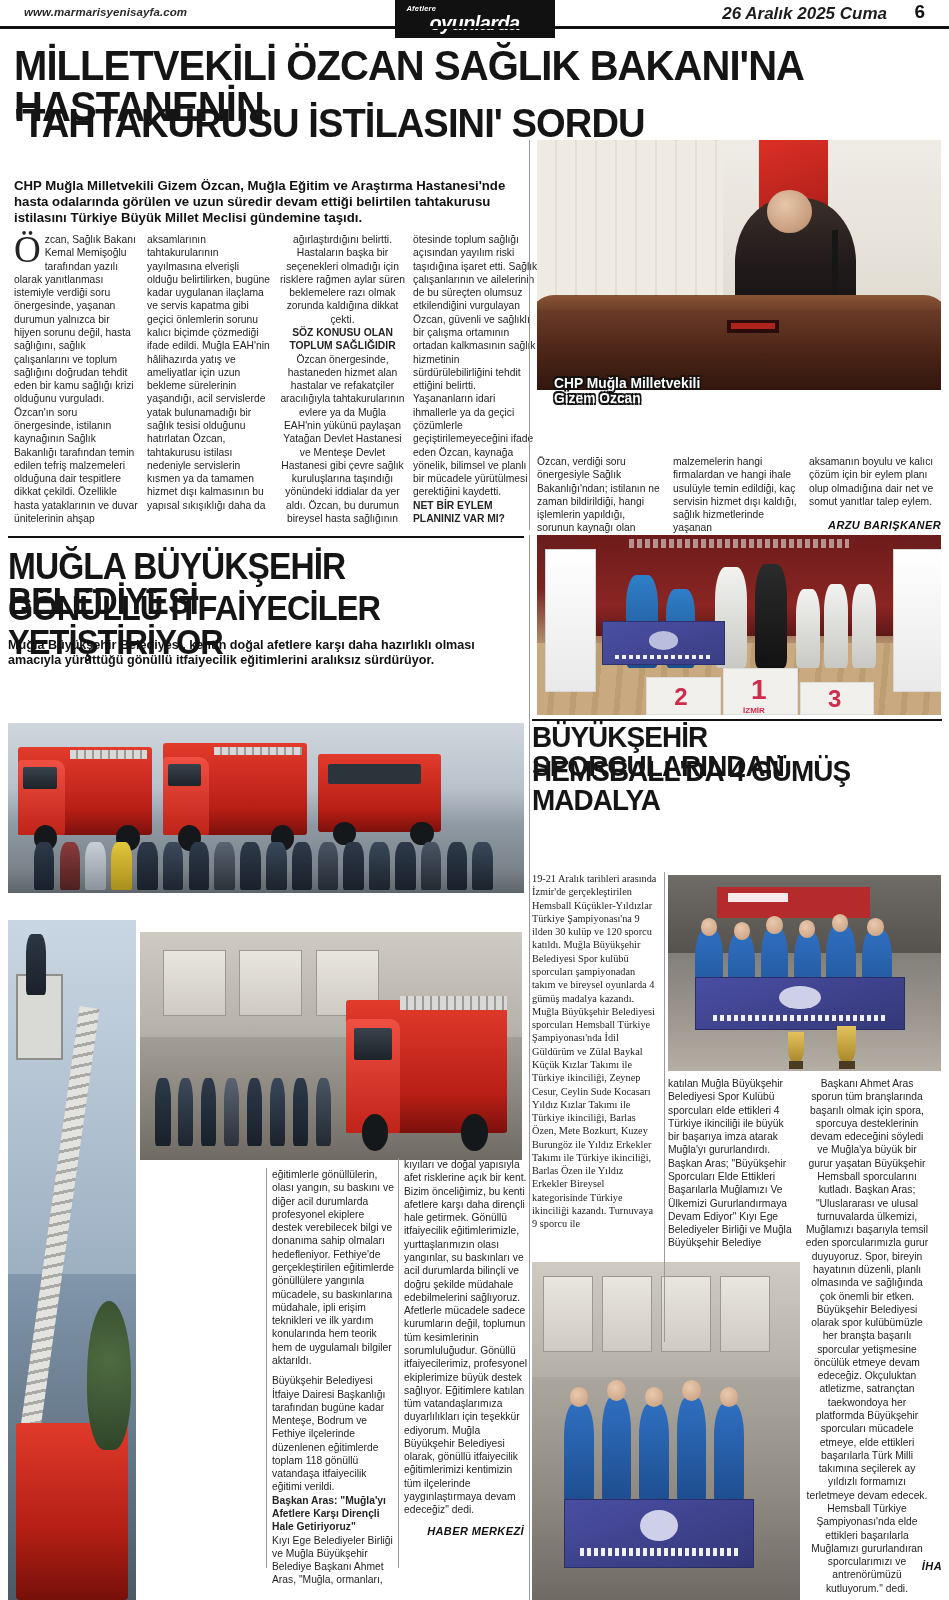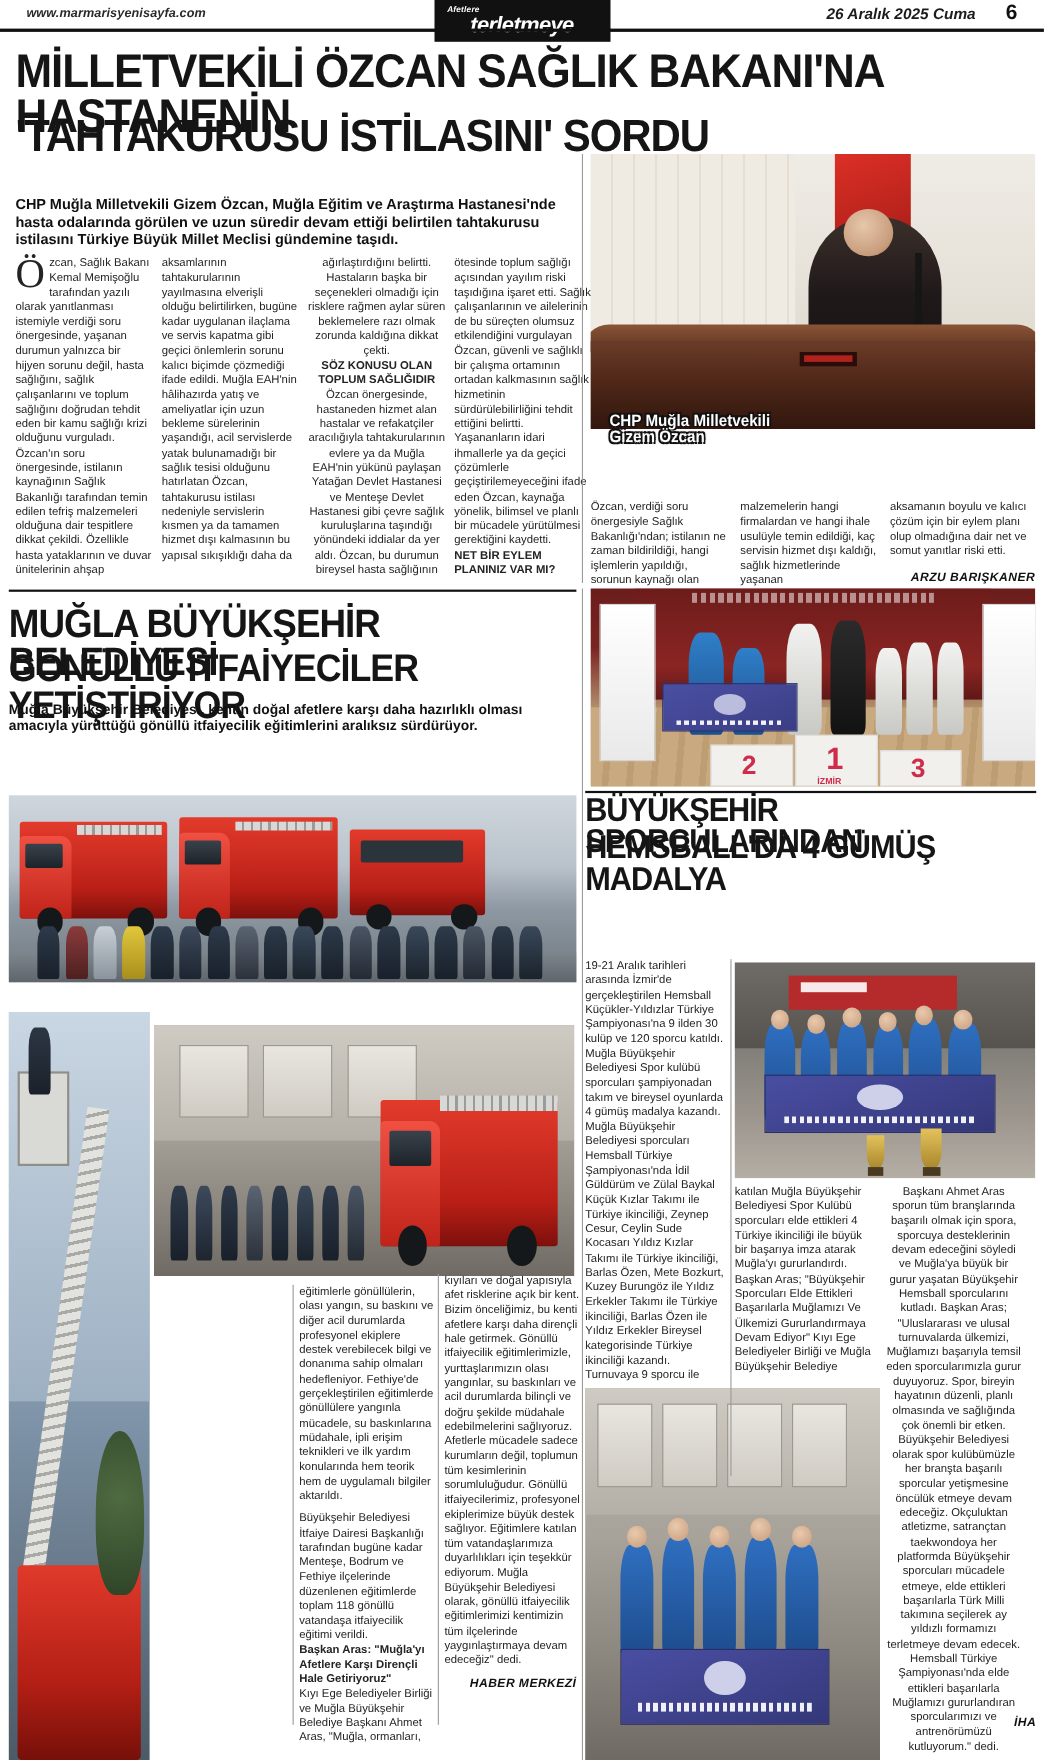--- a/index.html
+++ b/index.html
@@ -2,21 +2,21 @@
 <html><head>
 <meta charset="utf-8">
 <style>
   html,body{margin:0;padding:0;background:#ffffff;}
   body{width:949px;height:1600px;font-family:"Liberation Sans",sans-serif;color:#1a1a1a;overflow:hidden;}
   .page{position:relative;width:949px;height:1600px;}
 
   
   .masthead{position:absolute;left:0;top:0;width:949px;height:34px;}
   .mast-url{position:absolute;left:24px;top:6px;font-size:11.5px;font-style:italic;font-weight:600;color:#2a2a2a;letter-spacing:.1px;}
-  .mast-date{position:absolute;right:62px;top:4px;font-size:14px;font-style:italic;font-weight:700;color:#1c1c1c;}
+  .mast-date{position:absolute;right:62px;top:4px;font-size:17px;font-style:italic;font-weight:700;color:#1c1c1c;}
   .mast-page{position:absolute;right:24px;top:1px;font-size:19px;font-weight:700;color:#111;}
   .mast-rule{position:absolute;left:0;top:26px;width:949px;height:3px;background:#111;}
   .mast-logo{position:absolute;left:50%;top:0px;transform:translateX(-50%);width:160px;height:38px;background:#111;color:#fff;display:flex;flex-direction:column;align-items:center;justify-content:center;}
   .mast-logo-small{font-size:7.5px;font-style:italic;font-weight:700;letter-spacing:.2px;line-height:8px;align-self:flex-start;margin-left:12px;}
   .mast-logo-main{font-size:20px;font-weight:800;font-style:italic;line-height:20px;letter-spacing:-.6px;}
 
   
   .hl{font-family:"Liberation Sans",sans-serif;font-weight:800;color:#151515;letter-spacing:-1px;
       line-height:.96;text-transform:uppercase;transform:scaleX(.93);transform-origin:left center;}
   .lead{font-weight:700;color:#111;line-height:1.22;}
@@ -60,21 +60,21 @@
   #a2c2{left:272px;top:1168px;}
   #a2c3{left:404px;top:1158px;}
   #art2-byline{position:absolute;left:396px;top:1525px;width:128px;}
 
   
   #art3-photo-top{left:537px;top:535px;width:404px;height:180px;}
   #art3-hl1{position:absolute;left:532px;top:723px;width:420px;font-size:30px;}
   #art3-hl2{position:absolute;left:532px;top:757px;width:420px;font-size:30px;}
   #art3-lead{position:absolute;left:532px;top:795px;width:412px;font-size:12.8px;}
   .a3col{position:absolute;width:126px;}
-  #a3c1{left:532px;top:872px;}
+  #a3c1{left:532px;top:872px;font-family:Liberation Serif, serif;}
   #a3c2{left:668px;top:1077px;}
   #a3c3{left:804px;top:1077px;text-align:center;}
   #art3-photo-a{left:668px;top:875px;width:273px;height:196px;}
   #art3-photo-b{left:532px;top:1262px;width:268px;height:338px;}
   #art3-byline{position:absolute;left:804px;top:1560px;width:138px;}
 
   
   #vr-a{left:529px;top:140px;height:390px;}
   #vr-b{left:529px;top:535px;height:1065px;}
   #vr-c{left:664px;top:872px;height:470px;}
@@ -158,21 +158,21 @@
 </style>
 </head>
 <body>
 
 <div class="page">
 
   <div class="masthead">
     <div class="mast-url">www.marmarisyenisayfa.com</div>
     <div class="mast-logo">
       <div class="mast-logo-small">Afetlere</div>
-      <div class="mast-logo-main">terletmeye</div>
+      <div class="mast-logo-main">oyunlarda</div>
     </div>
     <div class="mast-date">26 Aralık 2025 Cuma</div>
     <div class="mast-page">6</div>
     <div class="mast-rule"></div>
   </div>
 
   <div class="hl" id="art1-hl1">MİLLETVEKİLİ ÖZCAN SAĞLIK BAKANI'NA HASTANENİN</div>
   <div class="hl" id="art1-hl2">'TAHTAKURUSU İSTİLASINI' SORDU</div>
   <div class="lead" id="art1-lead">CHP Muğla Milletvekili Gizem Özcan, Muğla Eğitim ve Araştırma Hastanesi'nde hasta odalarında görülen ve uzun süredir devam ettiği belirtilen tahtakurusu istilasını Türkiye Büyük Millet Meclisi gündemine taşıdı.</div>
 
@@ -210,21 +210,21 @@
     <p class="subhead">NET BİR EYLEM PLANINIZ VAR MI?</p>
   </div>
 
   <div class="body-col a1bcol" id="a1b1">
     <p>Özcan, verdiği soru önergesiyle Sağlık Bakanlığı'ndan; istilanın ne zaman bildirildiği, hangi işlemlerin yapıldığı, sorunun kaynağı olan</p>
   </div>
   <div class="body-col a1bcol" id="a1b2">
     <p>malzemelerin hangi firmalardan ve hangi ihale usulüyle temin edildiği, kaç servisin hizmet dışı kaldığı, sağlık hizmetlerinde yaşanan</p>
   </div>
   <div class="body-col a1bcol" id="a1b3">
-    <p>aksamanın boyulu ve kalıcı çözüm için bir eylem planı olup olmadığına dair net ve somut yanıtlar riski etti.</p>
+    <p>aksamanın boyulu ve kalıcı çözüm için bir eylem planı olup olmadığına dair net ve somut yanıtlar talep eylem.</p>
   </div>
   <div class="byline" id="art1-byline">ARZU BARIŞKANER</div>
 
   <div class="vrule" id="vr-a"></div>
   <div class="hrule" id="hr-1"></div>
 
   <div class="hl" id="art2-hl1">MUĞLA BÜYÜKŞEHİR BELEDİYESİ</div>
   <div class="hl" id="art2-hl2">GÖNÜLLÜ İTFAİYECİLER YETİŞTİRİYOR</div>
   <div class="lead" id="art2-lead">Muğla Büyükşehir Belediyesi, kentin doğal afetlere karşı daha hazırlıklı olması amacıyla yürüttüğü gönüllü itfaiyecilik eğitimlerini aralıksız sürdürüyor.</div>
 

